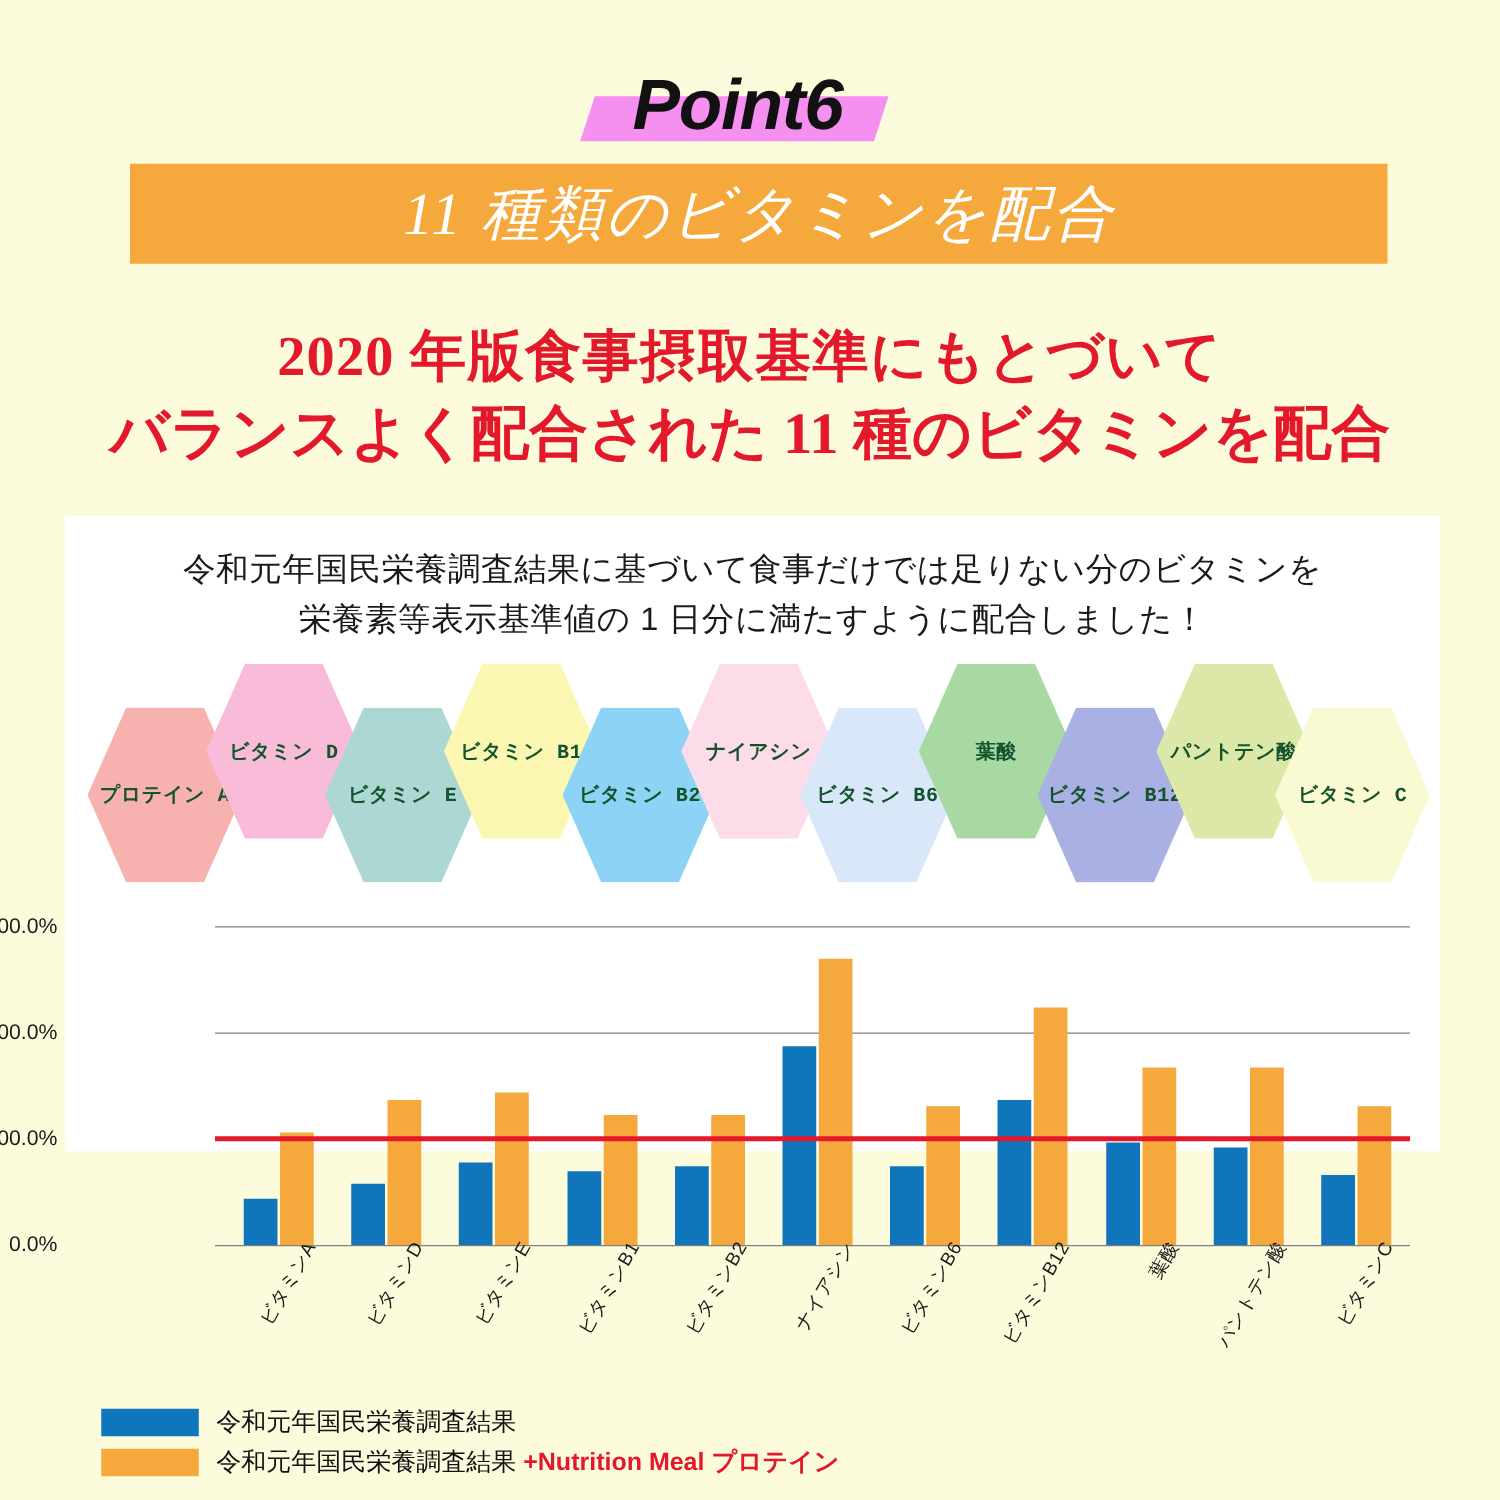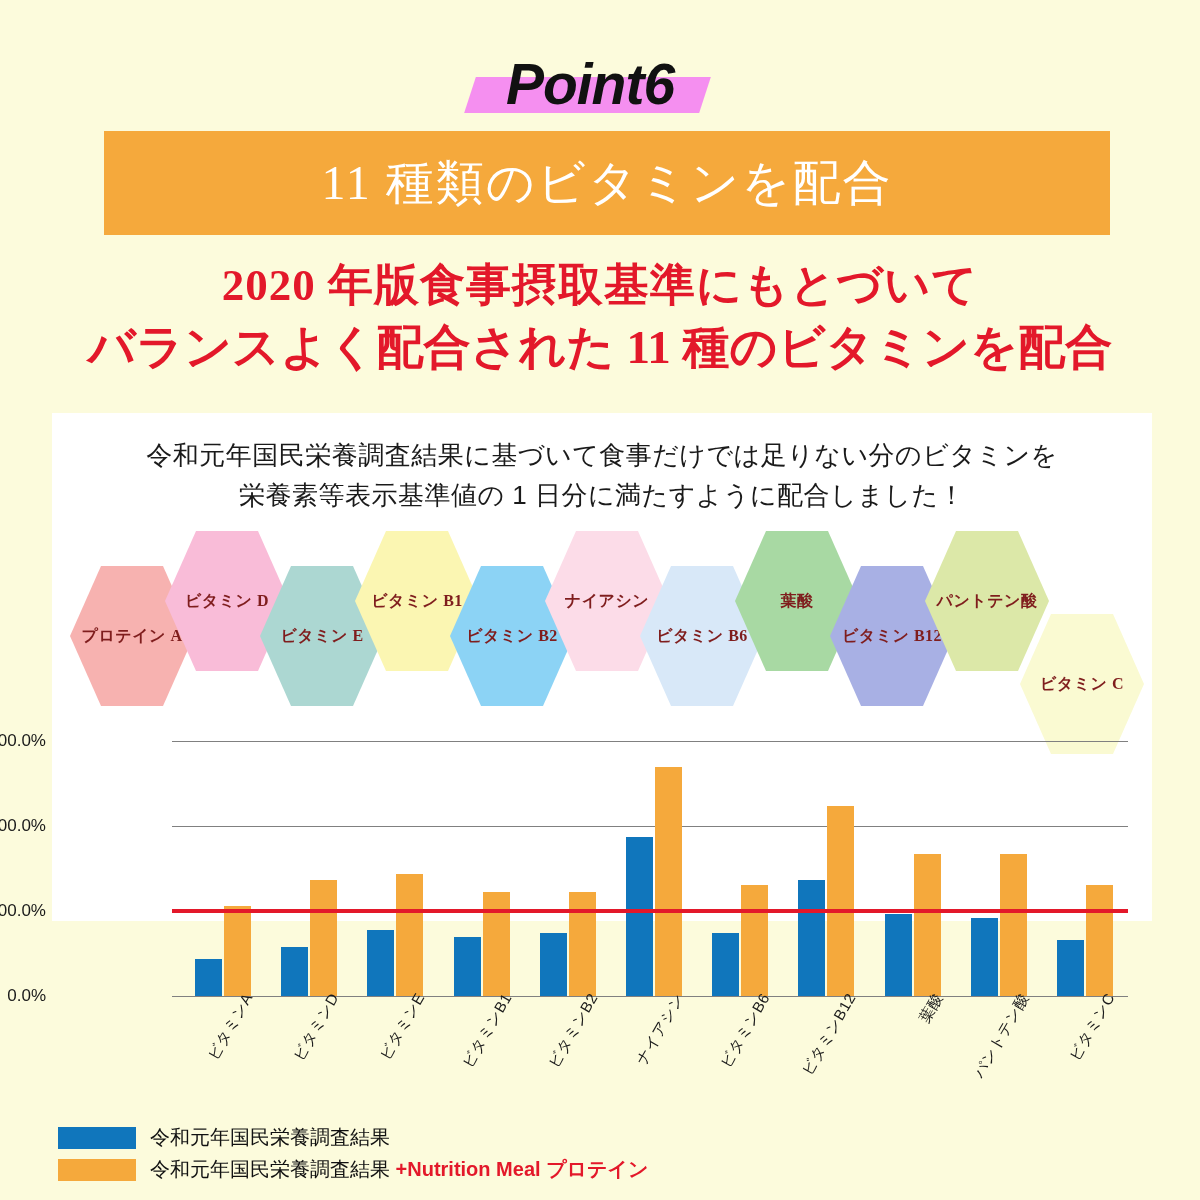--- a/index.html
+++ b/index.html
@@ -33,23 +33,23 @@
     letter-spacing: -1px;
     margin-left: -20px;
     margin-top: 10px;
     font-family: "Liberation Sans", sans-serif;
   }
 
   
   .orange-band {
     position: absolute;
     left: 104px; top: 131px;
-    width: 1006px; height: 104px;
+    width: 1006px; height: 80px;
     background: #F5A93C;
-    display: flex; align-items: center; justify-content: center;
+    display: flex; align-items: center; justify-content: center; font-style: italic;
   }
   .orange-band-text {
     color: #ffffff;
     font-family: "Liberation Serif", serif;
     font-size: 48px;
     font-weight: normal;
     letter-spacing: 2px;
   }
 
   
@@ -89,24 +89,24 @@
     left: 10px; top: 118px;
     width: 1090px; height: 175px;
   }
   .hex {
     position: absolute;
     width: 124px; height: 140px;
     clip-path: polygon(25% 0%, 75% 0%, 100% 50%, 75% 100%, 25% 100%, 0% 50%);
     display: flex; align-items: center; justify-content: center;
   }
   .hex span {
-    font-family: Liberation Serif, serif;
+    font-family: Liberation Mono, monospace;
     font-weight: bold;
     font-size: 16px;
-    color: #7f1d1d;
+    color: #14532d;
     text-align: center;
     white-space: nowrap;
     letter-spacing: 0.5px;
   }
 
   
   .chart {
     position: absolute;
     left: 0; top: 315px;
     width: 1100px; height: 385px;
@@ -163,20 +163,21 @@
 
   
   .legend {
     position: absolute;
     left: 58px; top: 1124px;
     width: 900px;
   }
   .legend-row {
     display: flex; align-items: center;
     margin-bottom: 5px;
+    margin-left: 23px;
   }
   .swatch { width: 78px; height: 22px; margin-right: 14px; flex: none; }
   .swatch.b { background: #1076BC; }
   .swatch.o { background: #F5A93C; }
   .legend-label { font-size: 20px; color: #111; }
   .legend-accent { color: #E3182A; font-weight: bold; }
 </style>
 </head>
 <body>
 
@@ -225,21 +226,21 @@
       </div>
       <div class="hex" style="background: rgb(168, 217, 163); left: 673px; top: 0px;">
         <span>葉酸</span>
       </div>
       <div class="hex" style="background: rgb(168, 176, 228); left: 768px; top: 35px;">
         <span>ビタミン B12</span>
       </div>
       <div class="hex" style="background: rgb(220, 232, 168); left: 863px; top: 0px;">
         <span>パントテン酸</span>
       </div>
-      <div class="hex" style="background: rgb(250, 250, 210); left: 958px; top: 35px; margin-top: 48px;">
+      <div class="hex" style="background: rgb(250, 250, 210); left: 958px; top: 35px;">
         <span>ビタミン C</span>
       </div>
     </div>
 
   <div class="chart">
     <div class="plot">
         <div class="gridline tick-out" style="top: 255px;"></div>
         <div class="ylabel" style="top: 255px;">0.0%</div>
         <div class="redline" style="top: 168px;"></div>
         <div class="ylabel" style="top: 170px;">100.0%</div>

